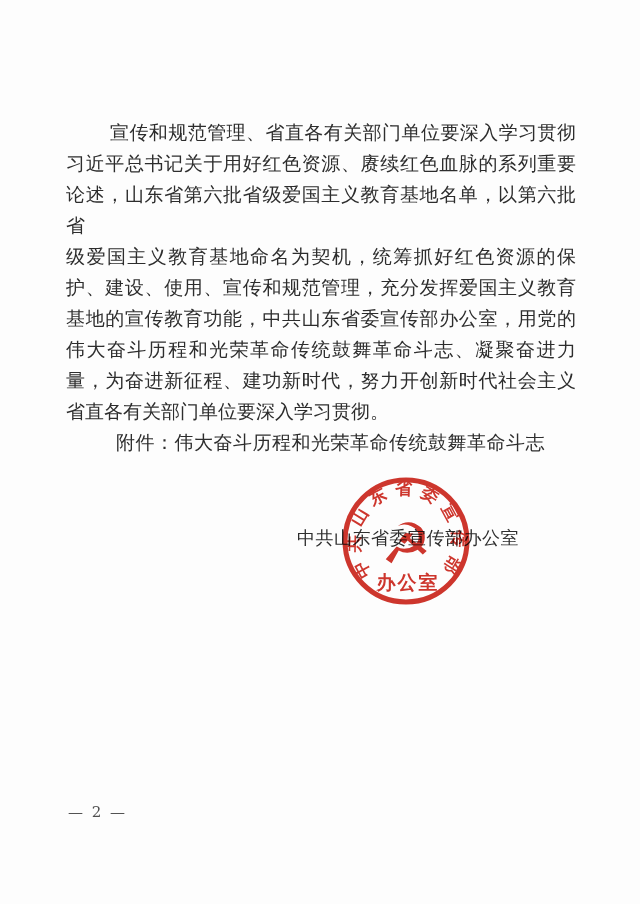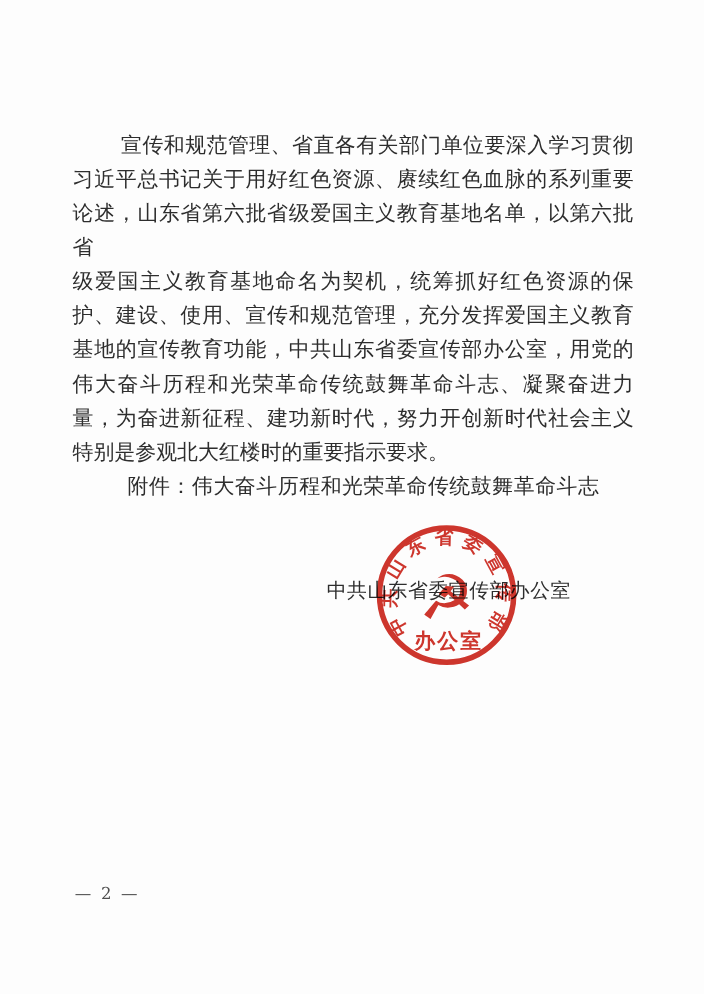--- a/index.html
+++ b/index.html
@@ -31,21 +31,21 @@
 
   <div class="para">
     <div class="line jl ind">宣传和规范管理、省直各有关部门单位要深入学习贯彻</div>
     <div class="line jl">习近平总书记关于用好红色资源、赓续红色血脉的系列重要</div>
     <div class="line jl">论述，山东省第六批省级爱国主义教育基地名单，以第六批省</div>
     <div class="line jl">级爱国主义教育基地命名为契机，统筹抓好红色资源的保</div>
     <div class="line jl">护、建设、使用、宣传和规范管理，充分发挥爱国主义教育</div>
     <div class="line jl">基地的宣传教育功能，中共山东省委宣传部办公室，用党的</div>
     <div class="line jl">伟大奋斗历程和光荣革命传统鼓舞革命斗志、凝聚奋进力</div>
     <div class="line jl">量，为奋进新征程、建功新时代，努力开创新时代社会主义</div>
-    <div class="line">特别是参观北大红楼时的重要指示要求。</div>
+    <div class="line">省直各有关部门单位要深入学习贯彻。</div>
   </div>
 
   <div class="attach">附件：伟大奋斗历程和光荣革命传统鼓舞革命斗志</div>
 
   <div class="sig">
     <div class="sig-office">中共山东省委宣传部办公室</div>
   </div>
 
   <div class="seal">
     <svg viewBox="0 0 128 128" width="128" height="128">

